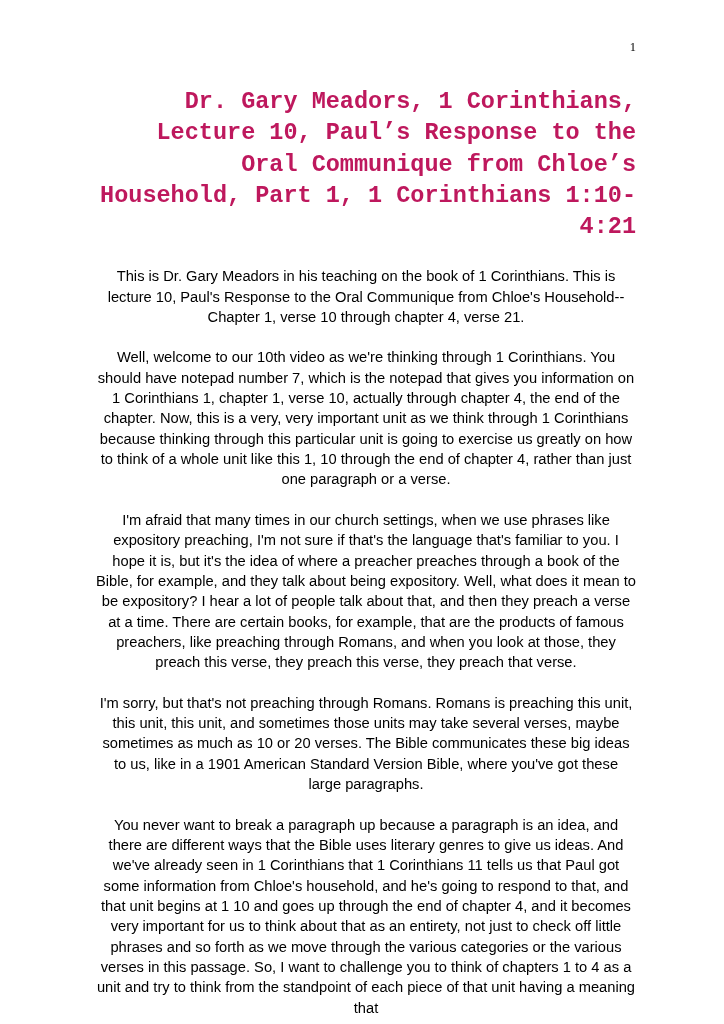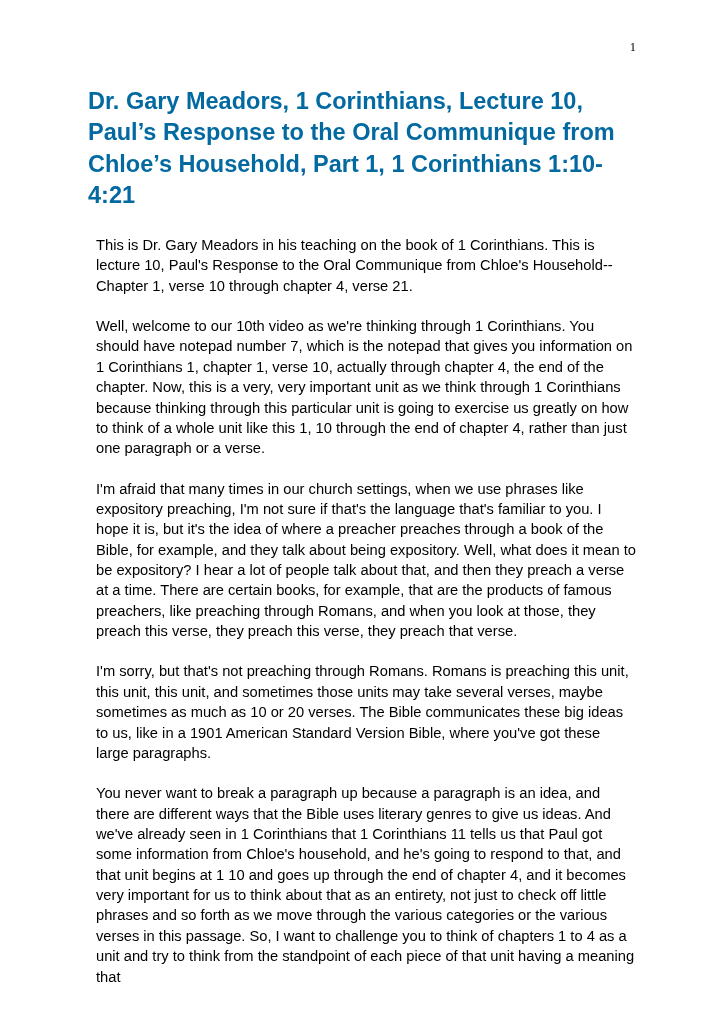--- a/index.html
+++ b/index.html
@@ -22,43 +22,44 @@
     position: absolute;
     top: 40px;
     right: 88px;
     font-family: "Liberation Serif", serif;
     font-size: 12.5px;
     color: #000000;
   }
   .doc-title {
     margin: 44px auto 0 auto;
     width: 548px;
-    text-align: left;
+    text-align: right;
     font-weight: bold;
     font-size: 23.5px;
     line-height: 1.33;
     letter-spacing: 0px;
-    color: #0369a1;
+    color: #be185d;
+    font-family: Liberation Mono, monospace;
   }
   .copyright {
     margin-top: 3px;
     text-align: center;
     font-family: "Liberation Serif", serif;
     font-size: 15px;
     color: #000000;
   }
   .body-text {
     margin-top: 24px;
     font-size: 14.7px;
     line-height: 1.385;
   }
   .body-text p {
     margin: 0 0 20px 8px;
     padding: 0;
-    text-align: left;
+    text-align: center;
   }
 </style>
 </head>
 <body>
 
 <div class="page">
   <div class="page-number">1</div>
 
   <h1 class="doc-title">Dr. Gary Meadors, 1 Corinthians, Lecture 10, Paul’s Response to the Oral Communique from Chloe’s Household, Part 1, 1 Corinthians 1:10-4:21</h1>
 

